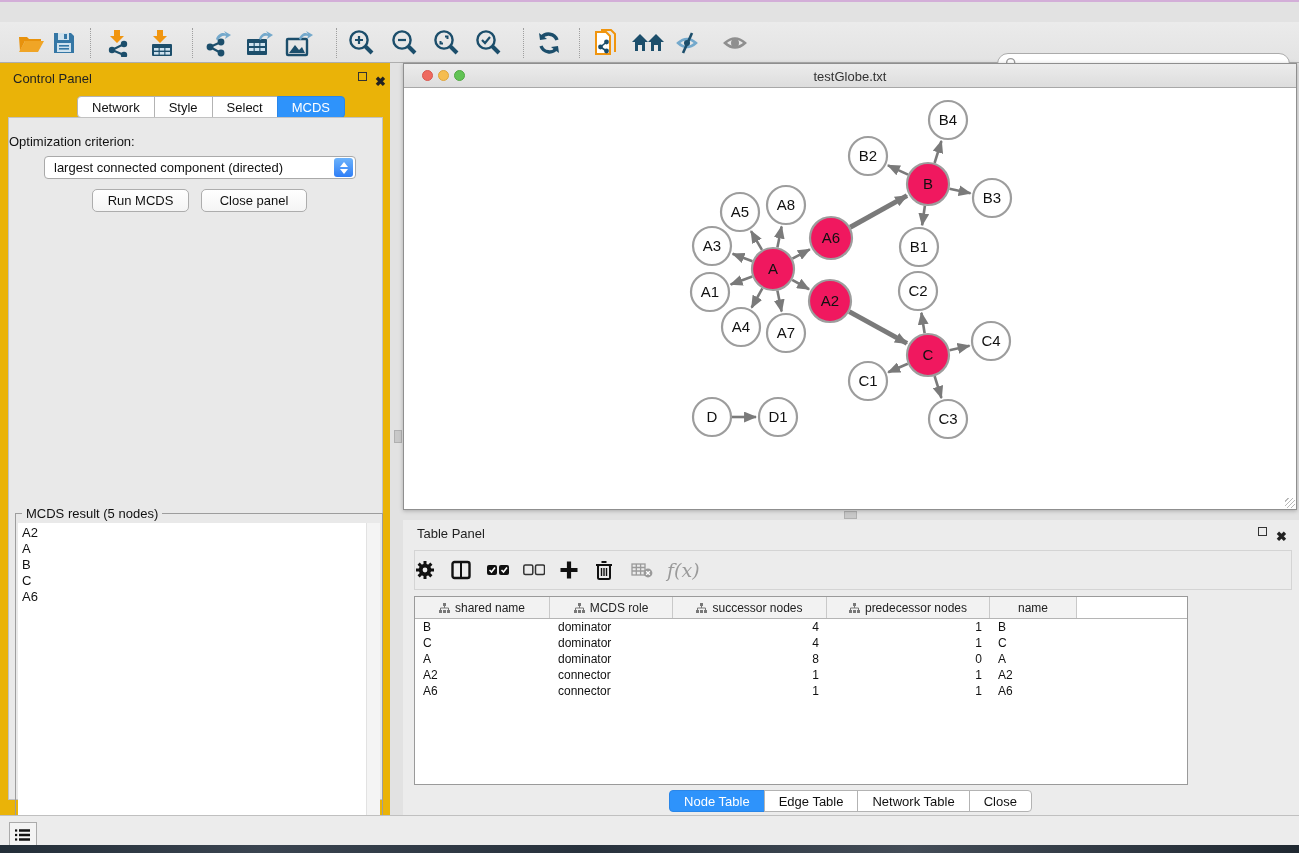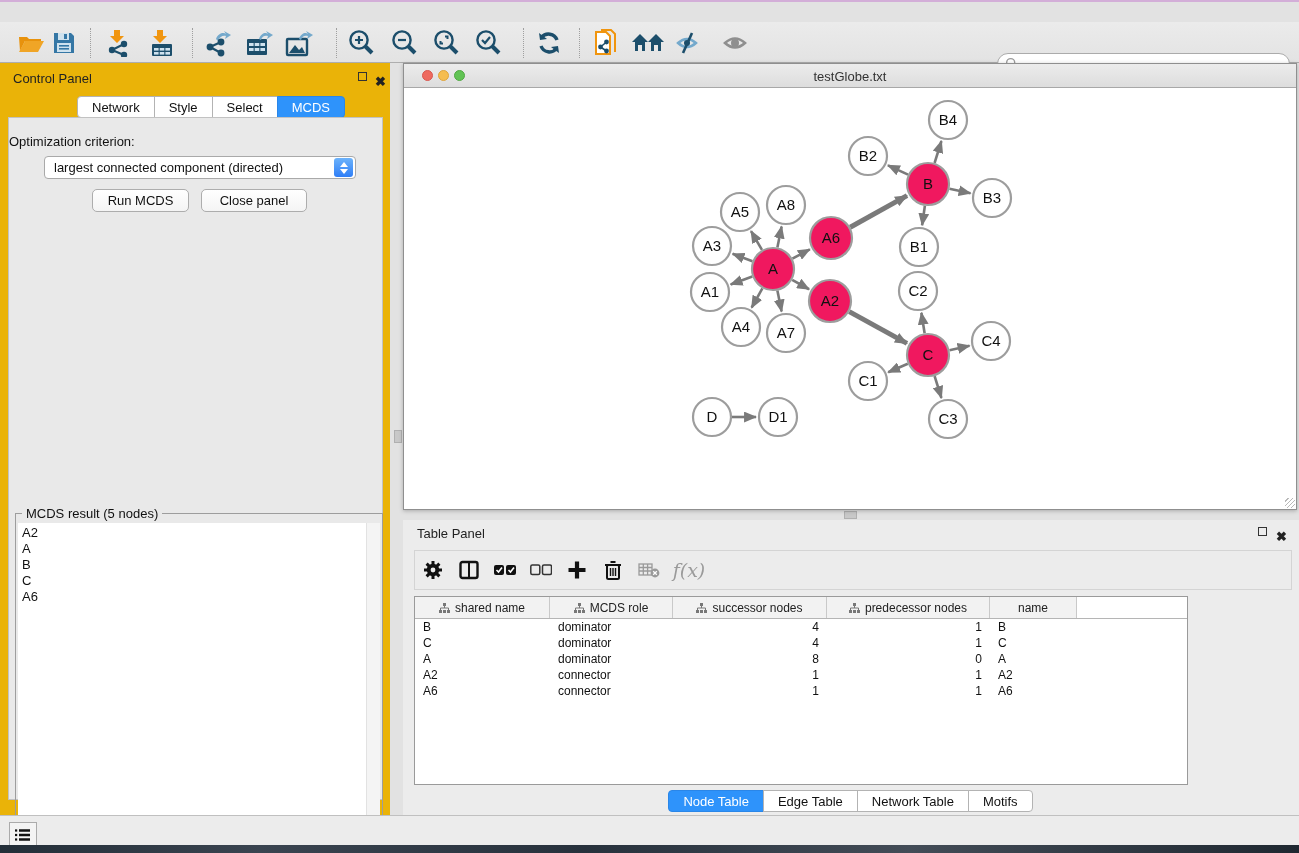--- a/index.html
+++ b/index.html
@@ -81,21 +81,21 @@
     background:repeating-linear-gradient(135deg, transparent, transparent 2px, #b9b9b9 2px, #b9b9b9 3px); }
 
   .v-divider-handle { position:absolute; left:394px; top:430px; width:8px; height:13px; background:#c8c8c8; border:1px solid #b0b0b0; }
   .h-divider-handle { position:absolute; left:844px; top:511px; width:13px; height:8px; background:#c8c8c8; border:1px solid #b0b0b0; }
 
   
   .table-panel { position:absolute; left:403px; top:520px; width:896px; height:295px; background:#ececec; }
   .tp-head { position:absolute; left:14px; top:6px; }
   .tp-toolbar { position:absolute; left:11px; top:30px; right:7px; height:40px;
     background:#ececec; border:1px solid #d4d4d4; display:flex; align-items:center; }
-  .tp-icon { width:36px; height:30px; display:flex; align-items:center; justify-content:center; }
+  .tp-icon { width:36px; height:30px; display:flex; align-items:center; }
   .fx-label { font-size:19px; font-style:italic; color:#9a9a9a; font-family:"DejaVu Serif", serif; }
 
   .tp-table { position:absolute; left:11px; top:76px; width:774px; height:189px; background:#fff;
     border:1px solid #9a9a9a; overflow:hidden; }
   .tp-header { display:flex; height:22px; border-bottom:1px solid #b5b5b5; }
   .th-cell { background:#f2f2f2; border-right:1px solid #c9c9c9; font-size:12px; color:#222;
     display:flex; align-items:center; justify-content:center; gap:5px; }
   .tr-row { display:flex; height:16px; font-size:12px; color:#111; }
   .td-cell { padding:1px 8px 0 8px; white-space:nowrap; overflow:hidden; }
   .td-num { text-align:right; }
@@ -582,21 +582,21 @@
             <div class="td-cell td-num" style="width: 163px;">1</div>
             <div class="td-cell" style="width: 87px;">A6</div>
           </div>
         </div>
     </div>
 
     <div class="tp-tabs" id="tp-tabs">
         <div class="seg-tab active">Node Table</div>
         <div class="seg-tab">Edge Table</div>
         <div class="seg-tab">Network Table</div>
-        <div class="seg-tab">Motifs</div>
+        <div class="seg-tab">Close</div>
       </div>
   </div>
 
   <div class="statusbar">
     <div class="list-btn">
       <svg width="16" height="14" viewBox="0 0 16 14">
         <g stroke="#111" stroke-width="2.4">
             <path d="M4 2.5 L15 2.5 M4 7 L15 7 M4 11.5 L15 11.5"></path>
           </g>
         <g fill="#111">

